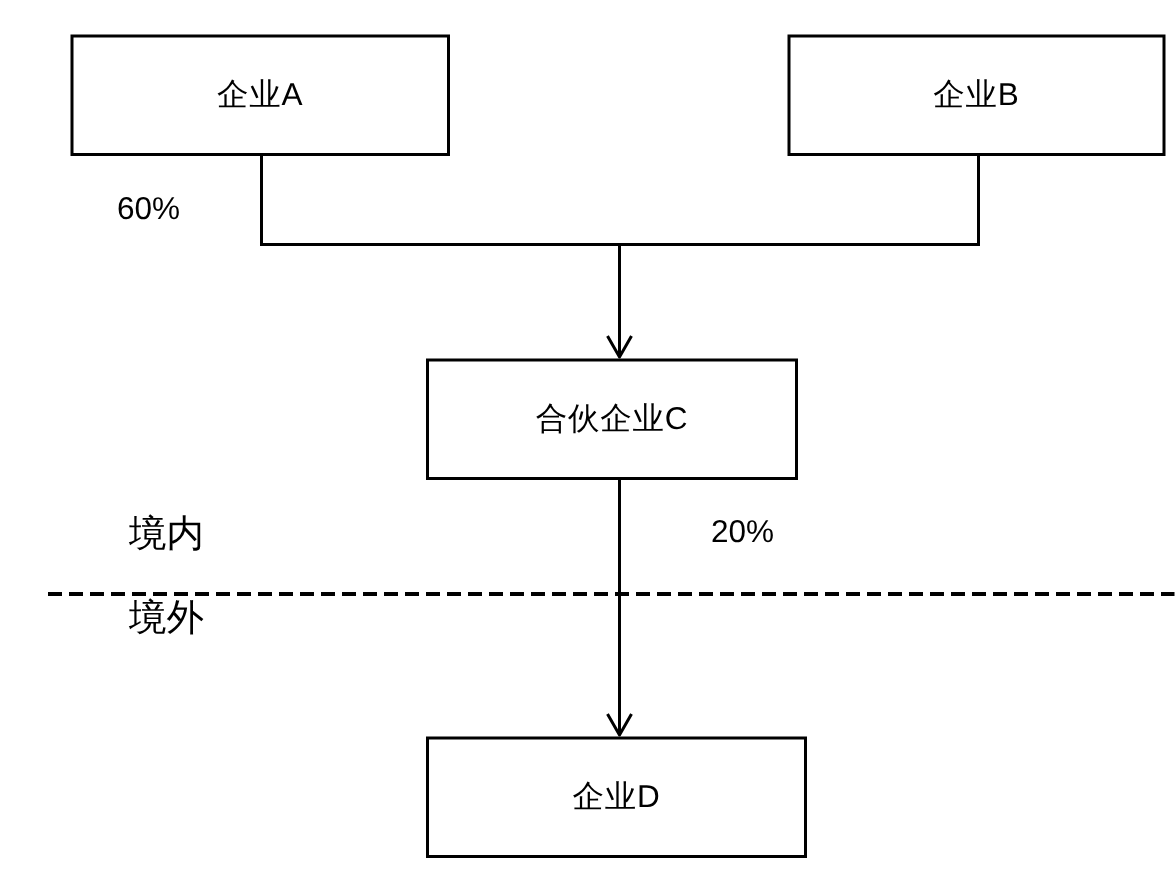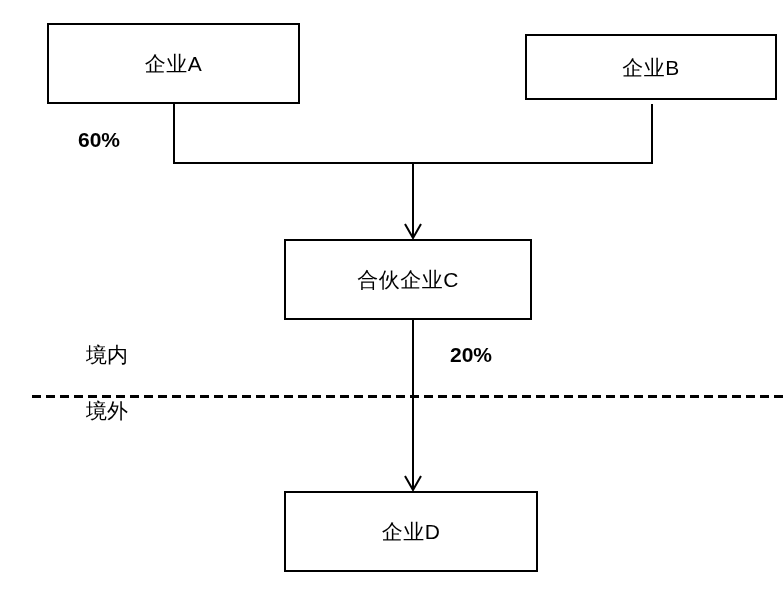--- a/index.html
+++ b/index.html
@@ -34,25 +34,24 @@
     line-height: 1;
     white-space: nowrap;
     letter-spacing: 0.5px;
   }
   .edge-label {
     position: absolute;
     font-size: 21px;
     color: #000000;
     line-height: 1;
     white-space: nowrap;
-    font-weight: bold;
   }
   .region-label {
     position: absolute;
-    font-size: 21px;
+    font-size: 25px;
     color: #000000;
     line-height: 1;
     white-space: nowrap;
   }
   .svg-layer {
     position: absolute;
     left: 0;
     top: 0;
     width: 783px;
     height: 594px;
@@ -102,33 +101,33 @@
     <path class="arrow-line" d="M393,320 L393,490"></path>
     <path class="arrow-head" d="M385,476 L393,490 L401,476"></path>
 
     <path class="dashed-divider" d="M12,396 L770,396"></path>
   </svg>
 
   <div class="node" style="left:27px; top:23px; width:253px; height:81px;">
     <span class="node-label">企业A</span>
   </div>
 
-  <div class="node" style="left:505px; top:34px; width:252px; height:66px;">
+  <div class="node" style="left:505px; top:23px; width:252px; height:81px;">
     <span class="node-label">企业B</span>
   </div>
 
   <div class="node" style="left:264px; top:239px; width:248px; height:81px;">
     <span class="node-label">合伙企业C</span>
   </div>
 
   <div class="node" style="left:264px; top:491px; width:254px; height:81px;">
     <span class="node-label">企业D</span>
   </div>
 
   <div class="edge-label" style="left:58px; top:129px;">60%</div>
 
-  <div class="edge-label" style="left:430px; top:344px;text-align:center;">20%</div>
+  <div class="edge-label" style="left:454px; top:344px;text-align:center;">20%</div>
 
   <div class="region-label" style="left:66px; top:344px;">境内</div>
 
   <div class="region-label" style="left:66px; top:400px;">境外</div>
 
 </div>
 
 </body></html>

